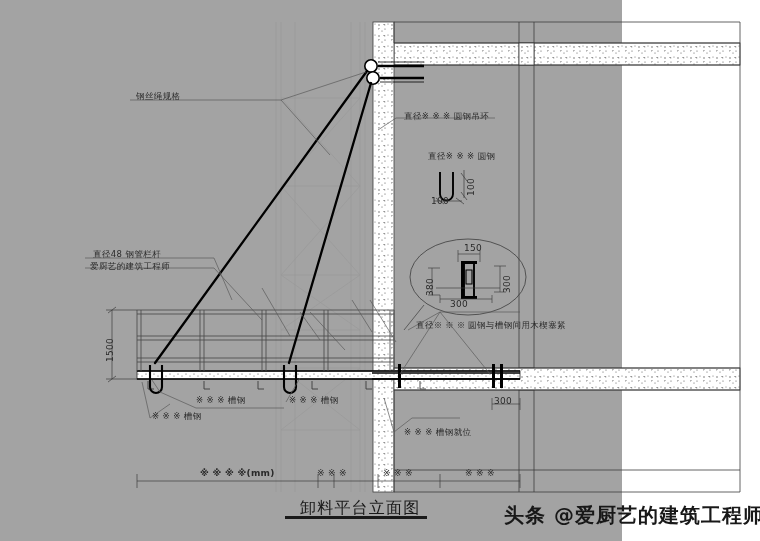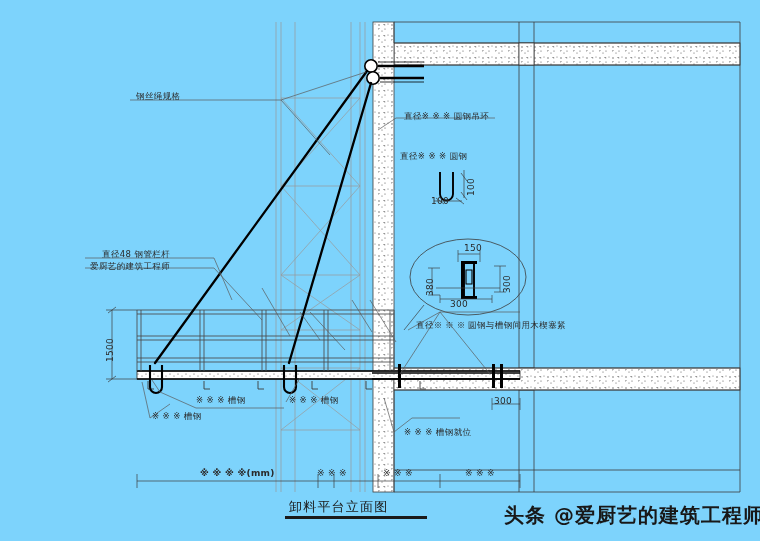--- a/index.html
+++ b/index.html
@@ -1,26 +1,26 @@
 <!DOCTYPE html>
 <html><head>
 <meta charset="utf-8">
 <style>
   html,body{margin:0;padding:0;background:#ffffff;}
   body{width:760px;height:541px;overflow:hidden;
        font-family:"Liberation Sans","DejaVu Sans",sans-serif;color:#1a1a1a;}
-  #stage{position:relative;width:760px;height:541px;background:#7dd3fc;}
+  #stage{position:relative;width:622px;height:541px;background:#a3a3a3;}
   #cad{position:absolute;inset:0;}
   .lbl{position:absolute;font-size:8.5px;line-height:1.1;white-space:nowrap;color:#2a2a2a;
        font-family:"DejaVu Sans","Liberation Sans",sans-serif;letter-spacing:.4px;}
   .dim{position:absolute;font-size:9px;color:#2a2a2a;white-space:nowrap;
        font-family:"DejaVu Sans","Liberation Sans",sans-serif;letter-spacing:.3px;}
   .vdim{transform-origin:0 0;transform:rotate(-90deg);}
-  .title{position:absolute;font-size:13px;color:#1a1a1a;white-space:nowrap;letter-spacing:1.2px;
-         font-family:Liberation Mono, monospace;}
+  .title{position:absolute;font-size:16px;color:#1a1a1a;white-space:nowrap;letter-spacing:1.2px;
+         font-family:Liberation Mono, monospace;margin-left:11px;}
   .wm{position:absolute;font-size:20px;color:#181818;white-space:nowrap;letter-spacing:1px;
       font-family:"DejaVu Sans","Liberation Sans",sans-serif;font-weight:600;}
 </style>
 </head>
 <body>
 
 <div id="stage">
 
   <svg id="cad" viewBox="0 0 760 541" width="760" height="541">
     <defs>
@@ -248,23 +248,23 @@
       <path d="M352 300 L372 332"></path>
       <path d="M370 300 L396 342"></path>
       <path d="M262 288 L290 336"></path>
     </g>
   </svg>
 
   <div class="lbl" style="left:136px;top:92px;">钢丝绳规格</div>
 
   <div class="lbl" style="left:404px;top:112px;">直径※ ※ ※ 圆钢吊环</div>
 
-  <div class="lbl" style="left:400px;top:152px;">直径※ ※ ※ 圆钢</div>
-
-  <div class="lbl" style="left:102px;top:250px;">直径48 钢管栏杆</div>
+  <div class="lbl" style="left:428px;top:152px;">直径※ ※ ※ 圆钢</div>
+
+  <div class="lbl" style="left:93px;top:250px;">直径48 钢管栏杆</div>
 
   <div class="lbl" style="left:90px;top:262px;">爱厨艺的建筑工程师</div>
 
   <div class="lbl" style="left:416px;top:321px;font-family:Liberation Serif, serif;">直径※ ※ ※ 圆钢与槽钢间用木楔塞紧</div>
 
   <div class="lbl" style="left:196px;top:396px;">※ ※ ※ 槽钢</div>
 
   <div class="lbl" style="left:152px;top:412px;">※ ※ ※ 槽钢</div>
 
   <div class="lbl" style="left:289px;top:396px;">※ ※ ※ 槽钢</div>

